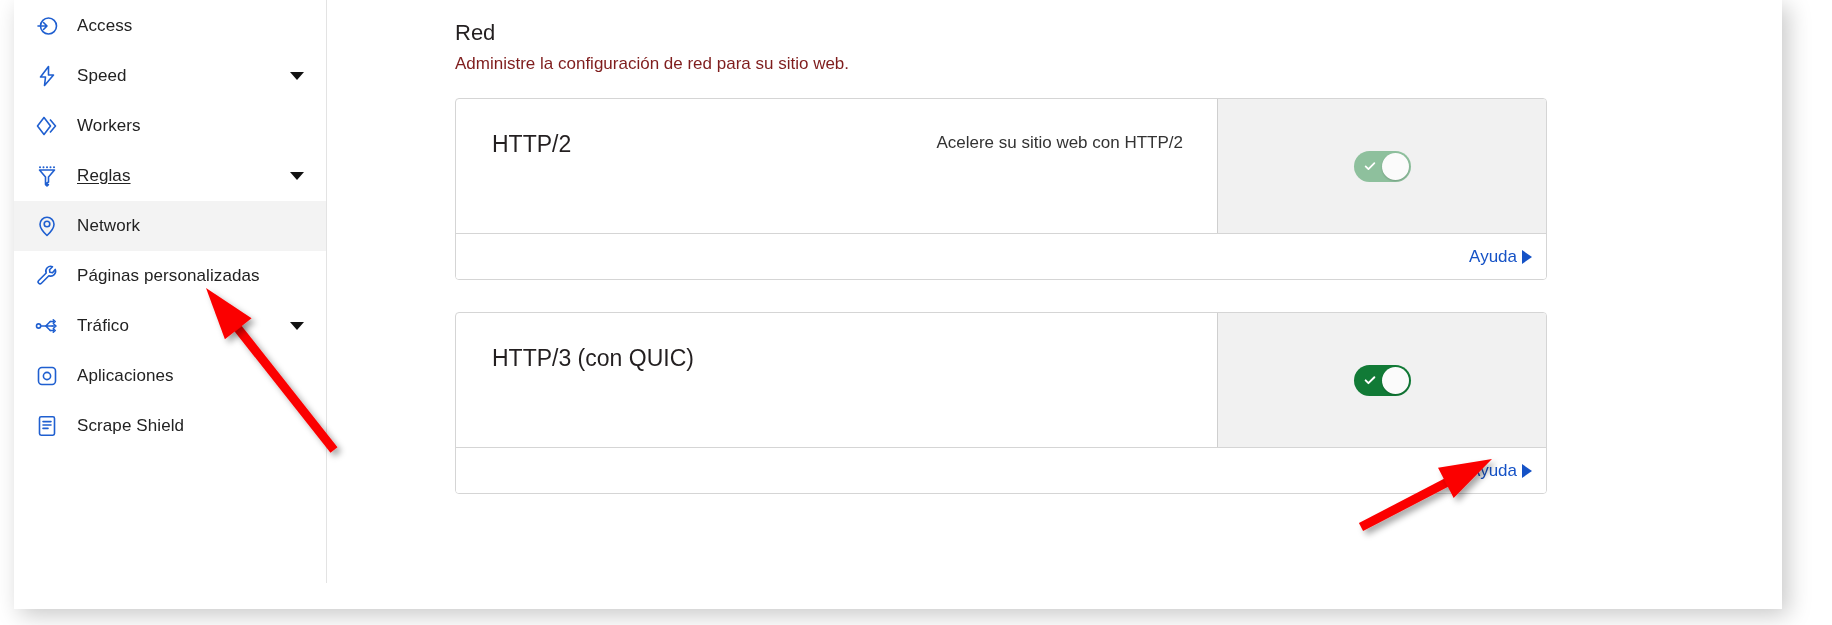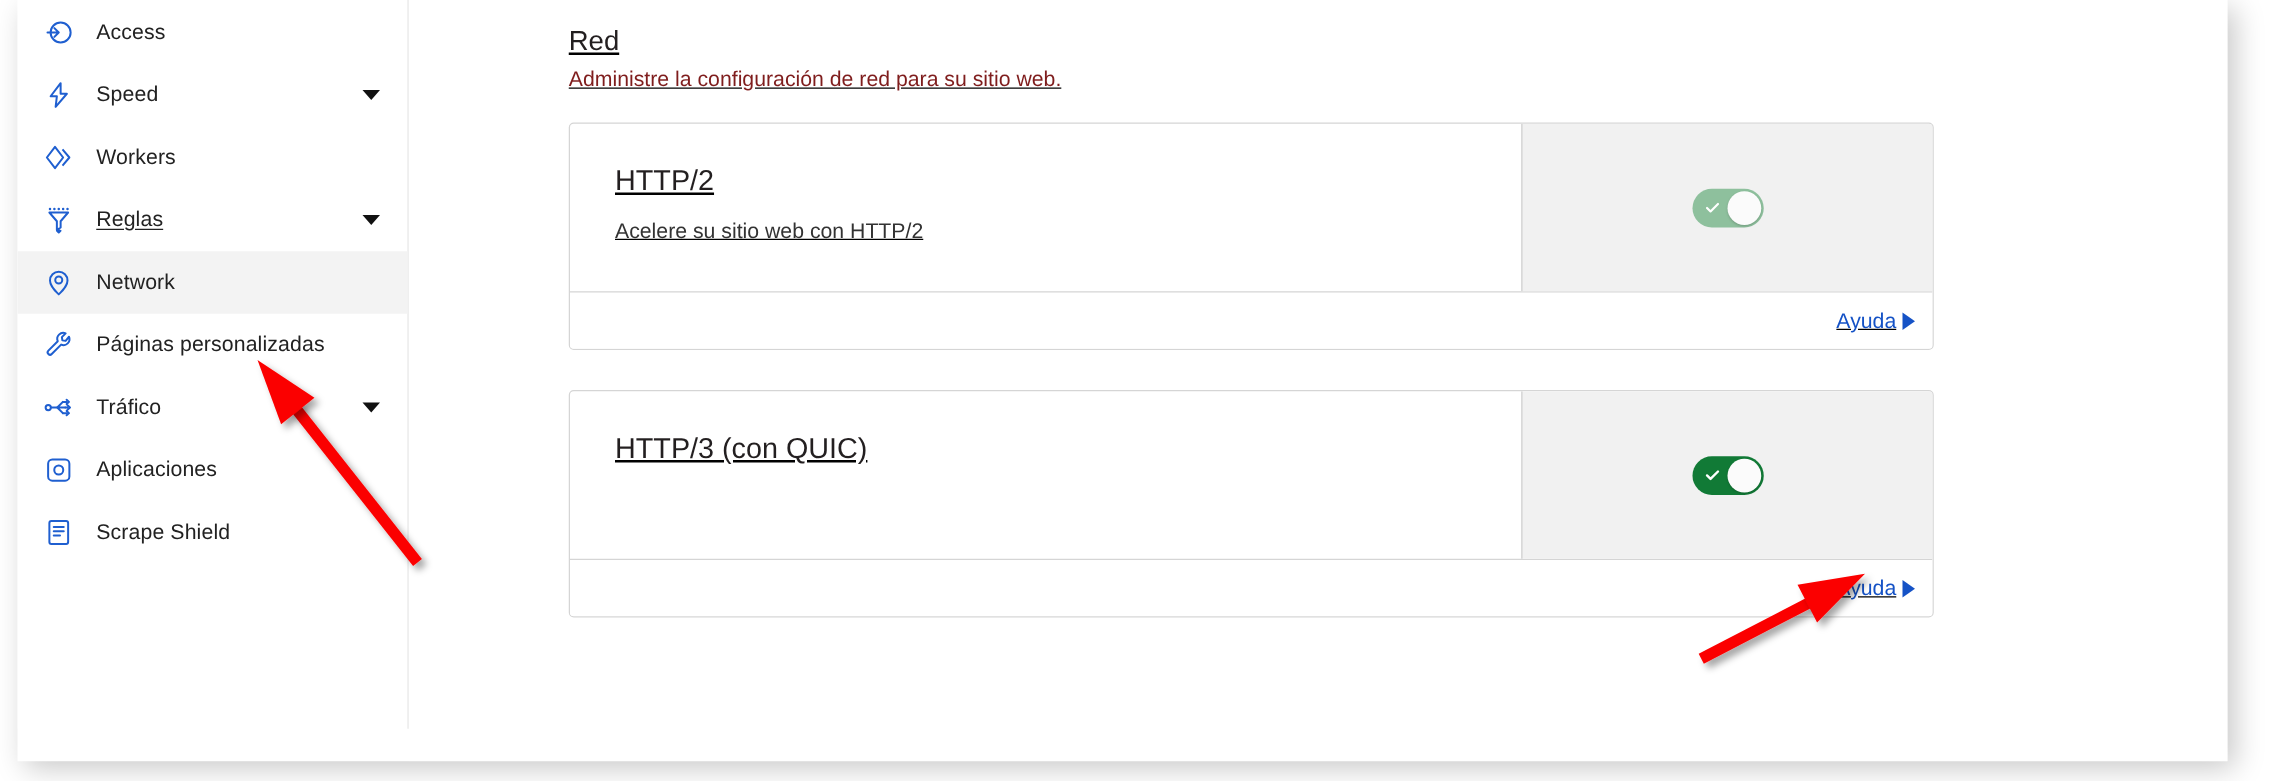--- a/index.html
+++ b/index.html
@@ -85,21 +85,20 @@
   
   .main {
     flex: 1;
     background: #ffffff;
     padding: 0;
     position: relative;
     overflow: hidden;
   }
   .main-inner {
     padding: 18px 0 0 128px;
-    text-decoration: underline;
   }
   .page-title {
     font-size: 22px;
     color: #231f20;
     font-weight: 400;
     margin: 0 0 2px 0;
     line-height: 30px;
   }
   .page-subtitle {
     font-size: 17px;
@@ -120,22 +119,22 @@
   }
   .card-body {
     display: flex;
     min-height: 134px;
   }
   .card-left {
     flex: 1;
     padding: 30px 34px 26px 36px;
     box-sizing: border-box;
     display: flex;
-    flex-direction: column;
-    justify-content: flex-start;
+    flex-direction: row;
+    justify-content: space-between;
   }
   .card-title {
     font-size: 23px;
     color: #231f20;
     font-weight: 400;
     line-height: 30px;
     margin: 0 0 12px 0;
   }
   .card-desc {
     font-size: 17px;

